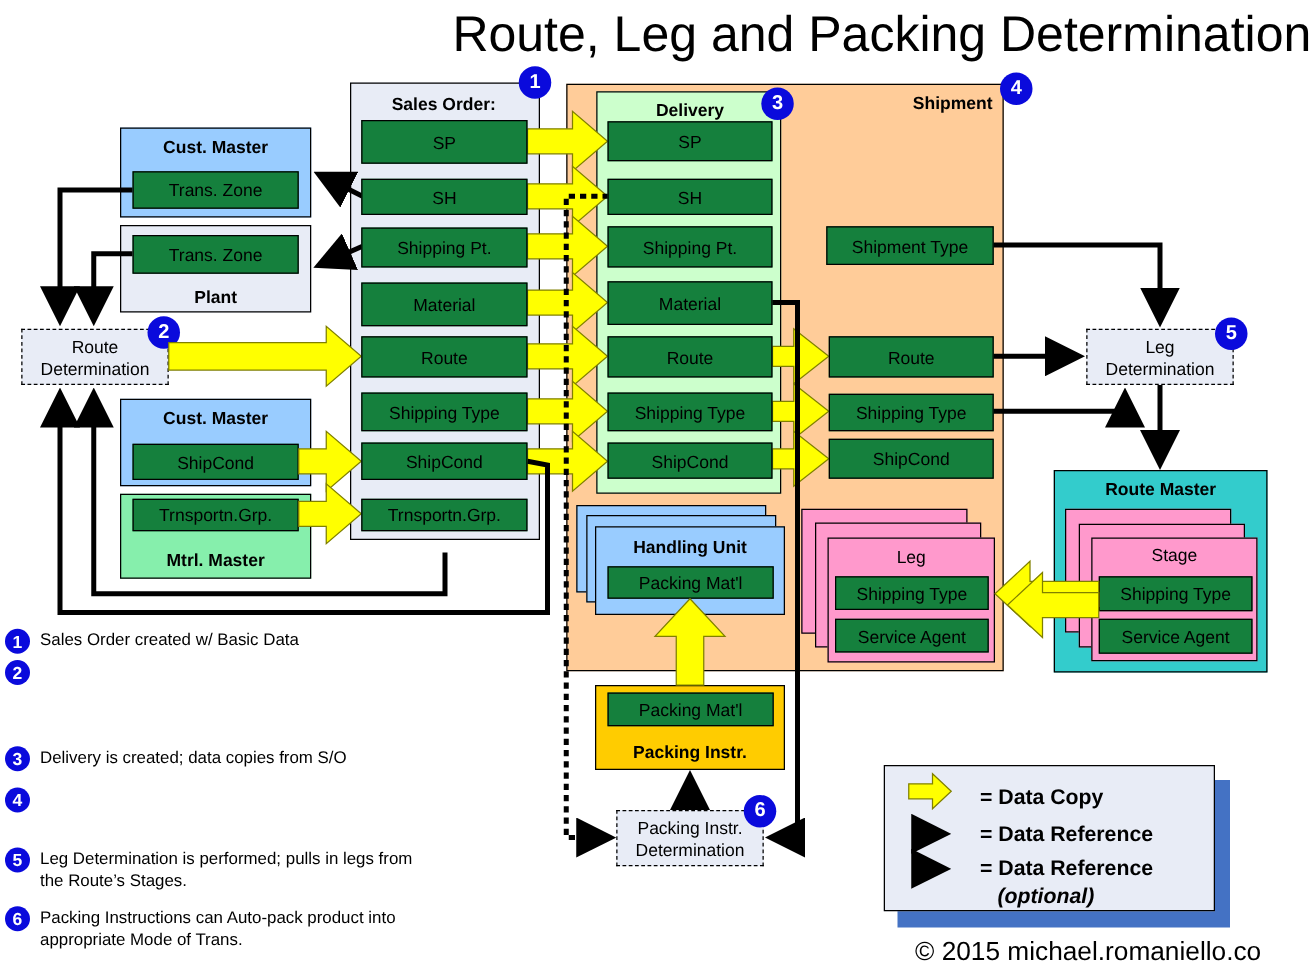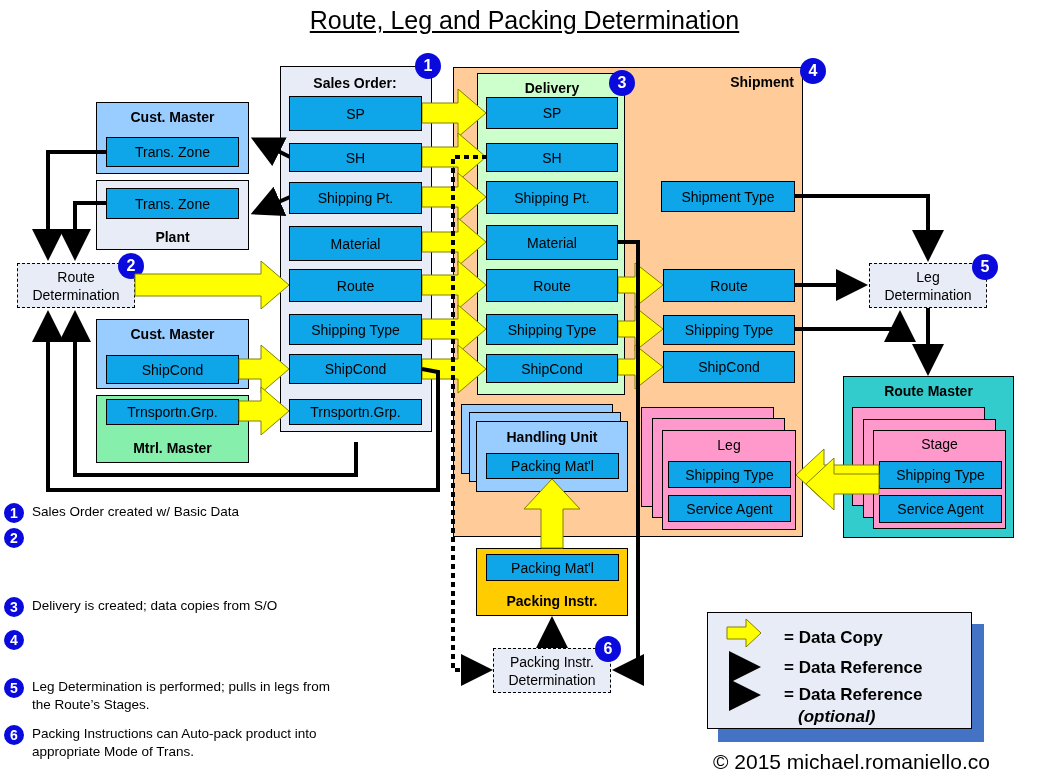--- a/index.html
+++ b/index.html
@@ -1,21 +1,21 @@
 <!DOCTYPE html>
 <html><head>
 <meta charset="utf-8">
 <style>
   html, body { margin:0; padding:0; background:#ffffff; }
   body { width:1049px; height:778px; position:relative; overflow:hidden;
          font-family:"Liberation Sans", sans-serif; color:#000; }
   .abs { position:absolute; box-sizing:border-box; }
-  .title { left:0; width:1049px; top:6px; text-align:center; font-size:25px;text-decoration:underline; }
+  .title { left:0; width:1049px; top:6px; text-align:right; font-size:40px; }
   .container { border:1px solid #000; }
-  .field { background:#0ea5e9; border:1px solid #000; font-size:14px; text-align:center;
+  .field { background:#15803d; border:1px solid #000; font-size:14px; text-align:center;
            display:flex; align-items:center; justify-content:center; }
   .hdr { font-weight:bold; font-size:14px; text-align:center; }
   .badge { width:26px; height:26px; border-radius:50%; background:#0a0adc; color:#fff;
            font-weight:bold; font-size:16px; display:flex; align-items:center; justify-content:center; }
   .dashed { border:1px dashed #000; background:#e8ecf6; font-size:14px; text-align:center;
             display:flex; align-items:center; justify-content:center; line-height:18px; }
   .note { font-size:13.5px; line-height:18px; }
   .note .badge { width:20px; height:20px; font-size:14px; position:absolute; left:0; top:0; }
   .note .txt { position:absolute; left:28px; top:0; width:310px; }
   svg.layer { position:absolute; left:0; top:0; }
@@ -206,13 +206,13 @@
     <span class="badge">6</span>
     <span class="txt">Packing Instructions can Auto-pack product into appropriate Mode of Trans.</span>
   </div>
 </div>
 
 <div class="abs" style="left:784px;top:628px;font-weight:bold;font-size:17px;">= Data Copy</div>
 <div class="abs" style="left:784px;top:658px;font-weight:bold;font-size:17px;">= Data Reference</div>
 <div class="abs" style="left:784px;top:685px;font-weight:bold;font-size:17px;">= Data Reference</div>
 <div class="abs" style="left:798px;top:707px;font-weight:bold;font-size:17px;font-style:italic;">(optional)</div>
 
-<div class="abs" style="left:713px;top:750px;font-size:21px;white-space:nowrap;text-align:right;">© 2015 michael.romaniello.co</div>
+<div class="abs" style="left:732px;top:750px;font-size:21px;white-space:nowrap;text-align:right;">© 2015 michael.romaniello.co</div>
 
 </body></html>

